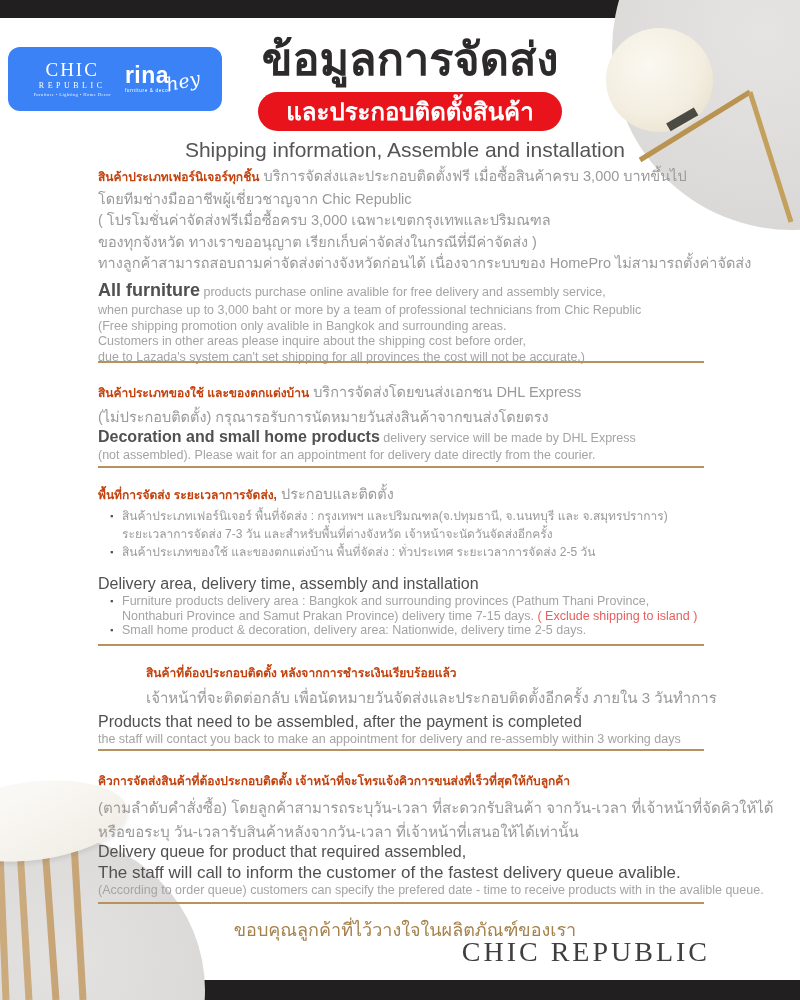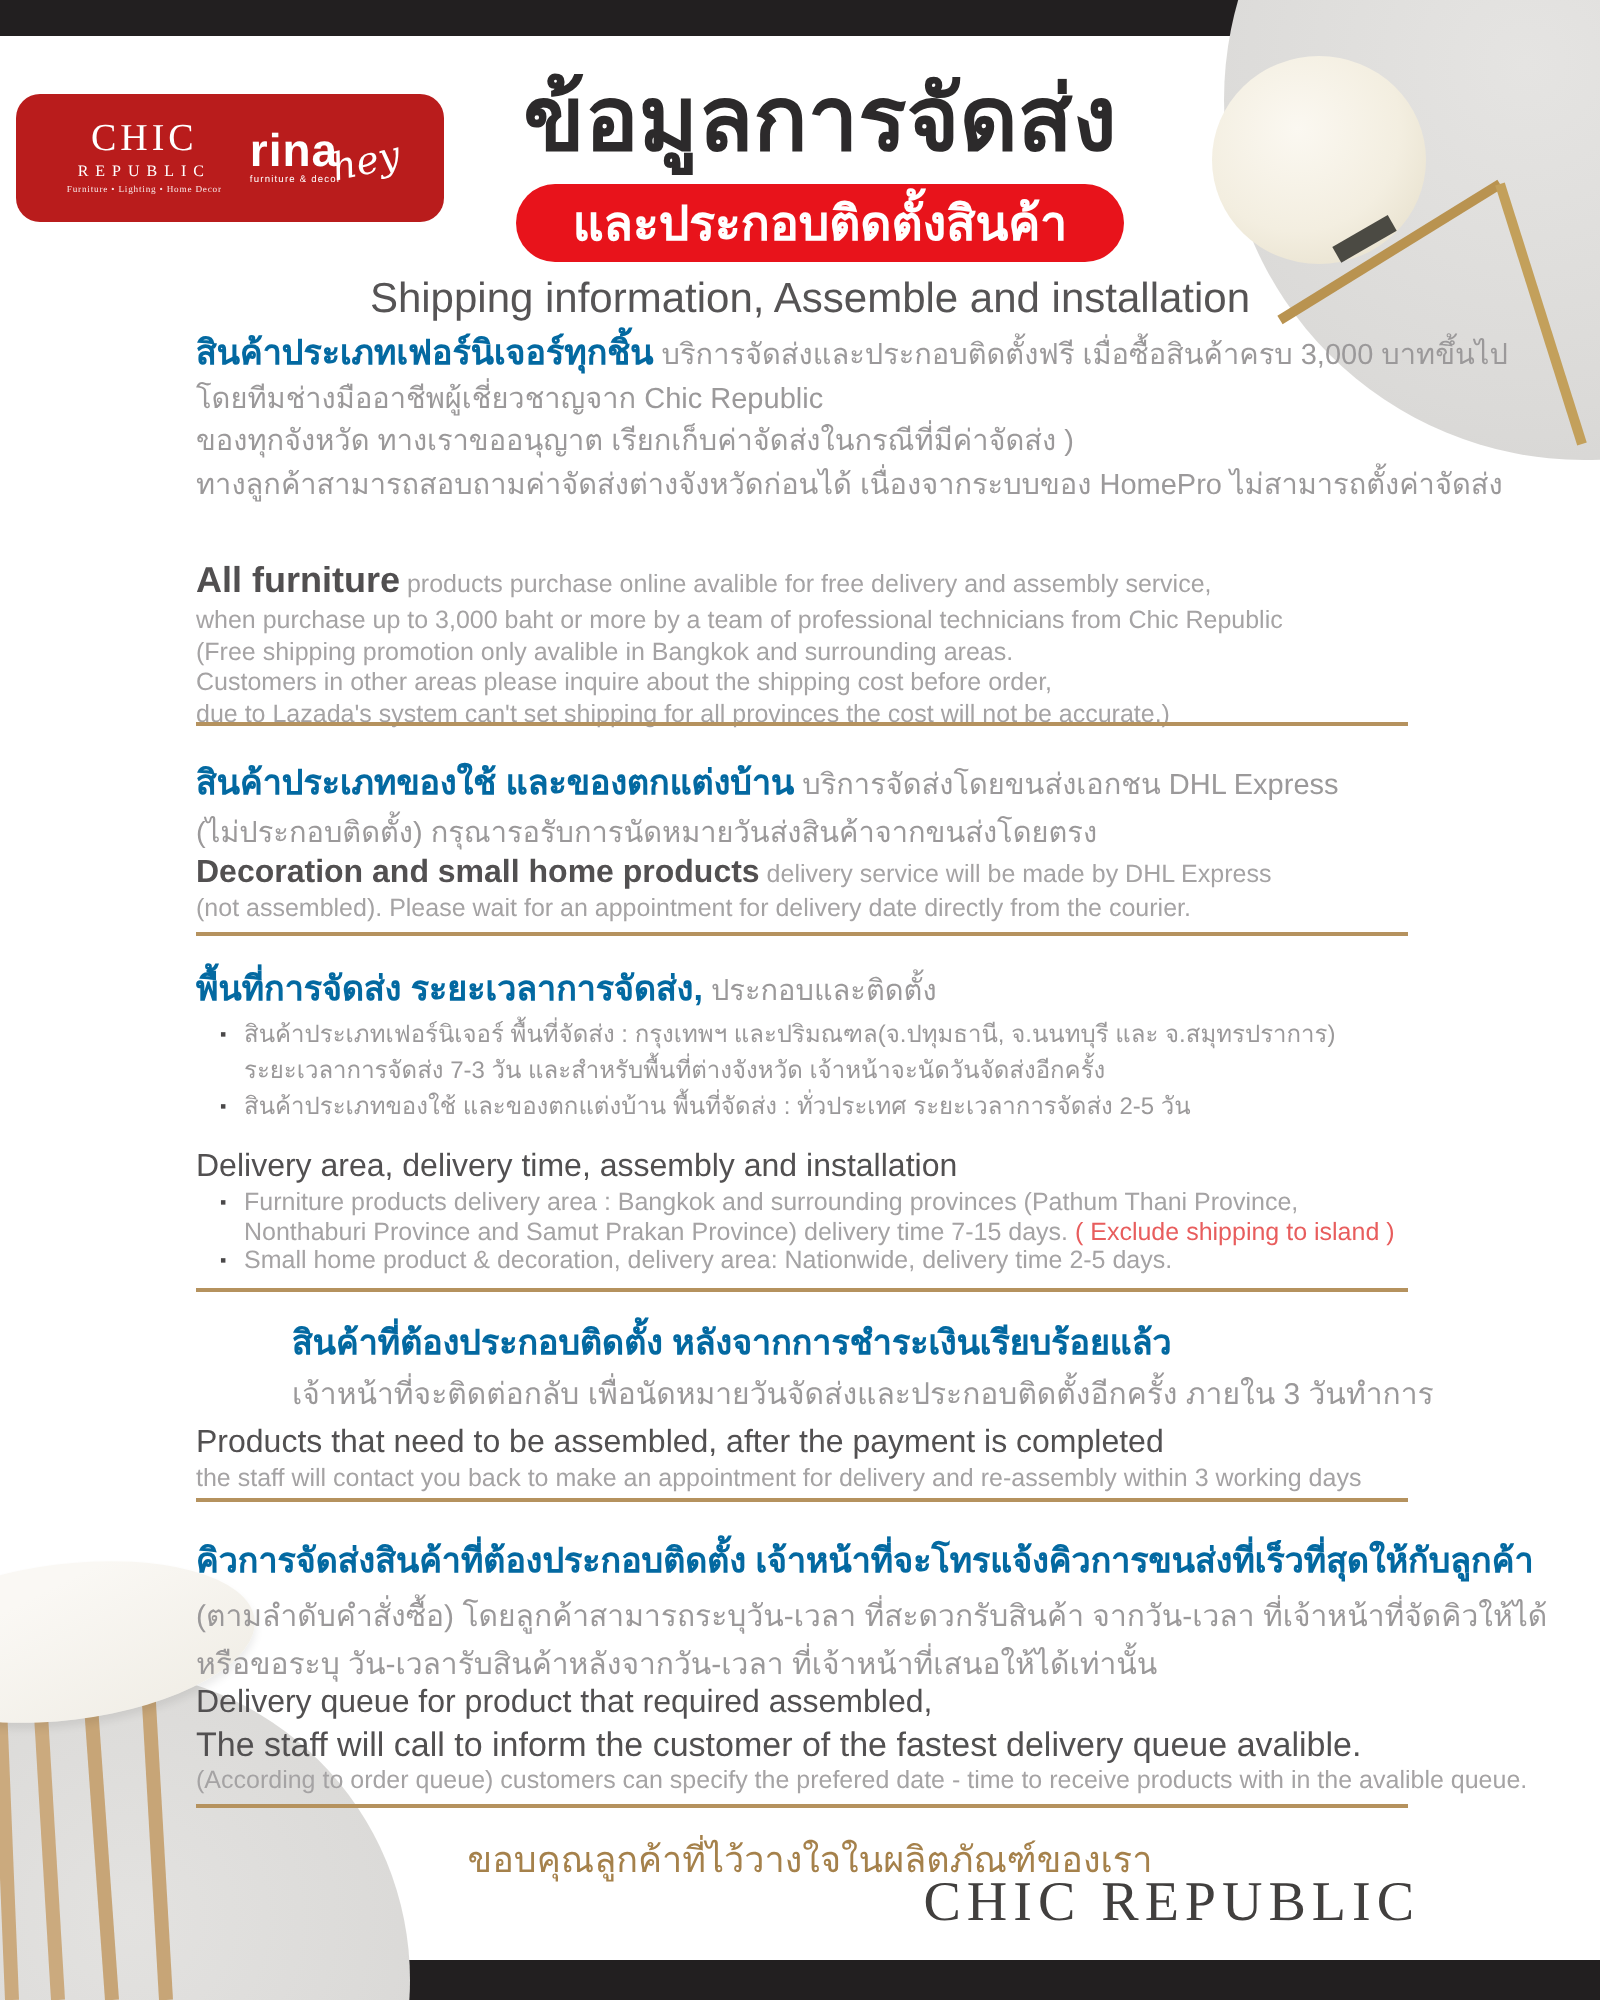--- a/index.html
+++ b/index.html
@@ -36,21 +36,21 @@
     position:absolute; left:-62px; top:782px; width:190px; height:78px; border-radius:50%;
     background:linear-gradient(160deg,#faf8f4 30%,#efece4 100%);
     transform:rotate(-7deg);
     box-shadow:0 3px 4px rgba(0,0,0,0.08);
     z-index:4;
   }
 
   
   .logo-box {
     position:absolute; left:8px; top:47px; width:214px; height:64px;
-    background:#b91c1c; border-radius:12px; z-index:5;
+    background:#3b82f6; border-radius:12px; z-index:5;
     display:flex; align-items:center; justify-content:center; gap:14px; color:#ffffff;
   }
   .chic-block { text-align:center; line-height:1; }
   .chic-name    { font-family:"Liberation Serif","DejaVu Serif",serif; font-size:19px; letter-spacing:2px; }
   .chic-sub     { font-family:"Liberation Serif","DejaVu Serif",serif; font-size:8px; letter-spacing:3.5px; margin-top:3px; }
   .chic-tagline { font-family:"Liberation Serif","DejaVu Serif",serif; font-size:4.6px; letter-spacing:0.4px; margin-top:3px; opacity:0.9; }
   .rina-block { text-align:left; line-height:1; position:relative; padding-right:26px; }
   .rina-name { font-size:23px; font-weight:bold; letter-spacing:0.5px; }
   .rina-sub  { font-size:4.8px; letter-spacing:0.6px; margin-top:2px; }
   .rina-script {
@@ -70,21 +70,21 @@
     color:#ffffff; font-size:24px; font-weight:bold;
   }
   .subtitle {
     position:absolute; left:120px; top:138px; width:570px; text-align:center;
     font-size:21px; color:#565455; z-index:5;
   }
 
   
   .sec { position:absolute; left:98px; width:612px; z-index:5; }
   .th-line  { font-size:14.5px; line-height:21.5px; color:#9b999a; white-space:nowrap; }
-  .th-bold  { font-size:17px; font-weight:bold; color:#0369a1; }
+  .th-bold  { font-size:12px; font-weight:bold; color:#c2410c; }
   .en-line  { font-size:12.5px; line-height:15.5px; color:#a5a3a4; white-space:nowrap; }
   .en-bold  { font-size:16px; font-weight:bold; color:#525051; }
   .en-bold-lg { font-size:18px; font-weight:bold; color:#514f50; }
   .en-head-line { font-size:16px; line-height:20px; font-weight:normal; color:#525051; white-space:nowrap; }
 
   .bullet-th { font-size:12px; line-height:18px; color:#9b999a; white-space:nowrap; padding-left:24px; position:relative; }
   .bullet-en { font-size:12.5px; line-height:14.5px; color:#a5a3a4; white-space:nowrap; padding-left:24px; position:relative; }
   .has-marker::before {
     content:"▪"; position:absolute; left:12px; top:0;
     font-size:9px; color:#4a4849;
@@ -144,20 +144,21 @@
 
   <div class="title-thai">ข้อมูลการจัดส่ง</div>
   <div class="banner">
     <span>และประกอบติดตั้งสินค้า</span>
   </div>
   <div class="subtitle">Shipping information, Assemble and installation</div>
 
   <div class="sec" style="top:166px;">
     <div class="th-line"><span class="th-bold">สินค้าประเภทเฟอร์นิเจอร์ทุกชิ้น</span><span> บริการจัดส่งและประกอบติดตั้งฟรี เมื่อซื้อสินค้าครบ 3,000 บาทขึ้นไป</span></div>
     <div class="th-line">โดยทีมช่างมืออาชีพผู้เชี่ยวชาญจาก Chic Republic</div>
+    <div class="th-line">( โปรโมชั่นค่าจัดส่งฟรีเมื่อซื้อครบ 3,000 เฉพาะเขตกรุงเทพและปริมณฑล</div>
     <div class="th-line">ของทุกจังหวัด ทางเราขออนุญาต เรียกเก็บค่าจัดส่งในกรณีที่มีค่าจัดส่ง )</div>
     <div class="th-line">ทางลูกค้าสามารถสอบถามค่าจัดส่งต่างจังหวัดก่อนได้ เนื่องจากระบบของ HomePro ไม่สามารถตั้งค่าจัดส่ง</div>
   </div>
 
   <div class="sec" style="top:280px;">
     <div class="en-line" style="line-height:21px;"><span class="en-bold-lg">All furniture</span><span> products purchase online avalible for free delivery and assembly service,</span></div>
     <div class="en-line">when purchase up to 3,000 baht or more by a team of professional technicians from Chic Republic</div>
     <div class="en-line">(Free shipping promotion only avalible in Bangkok and surrounding areas.</div>
     <div class="en-line">Customers in other areas please inquire about the shipping cost before order,</div>
     <div class="en-line">due to Lazada's system can't set shipping for all provinces the cost will not be accurate.)</div>

